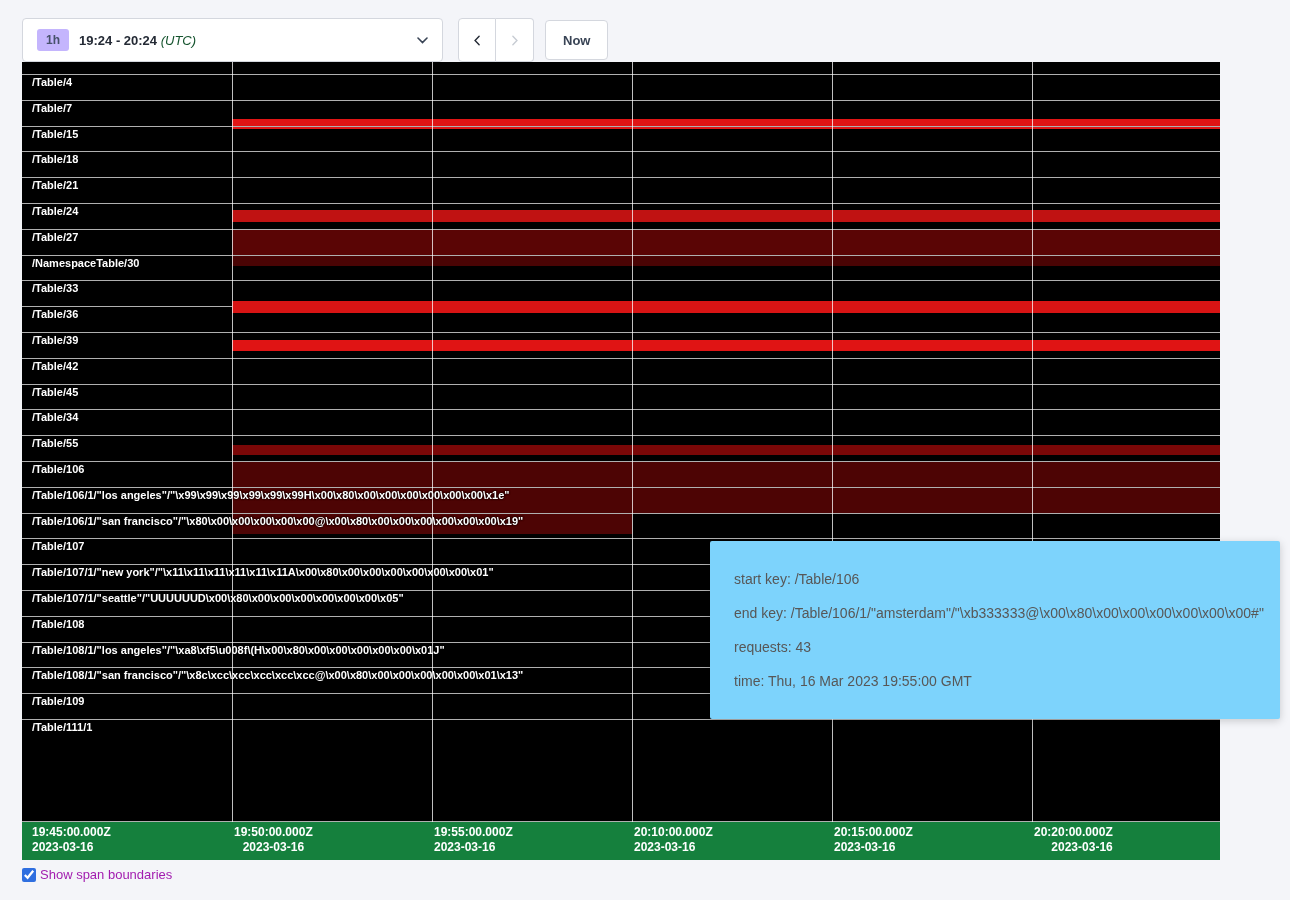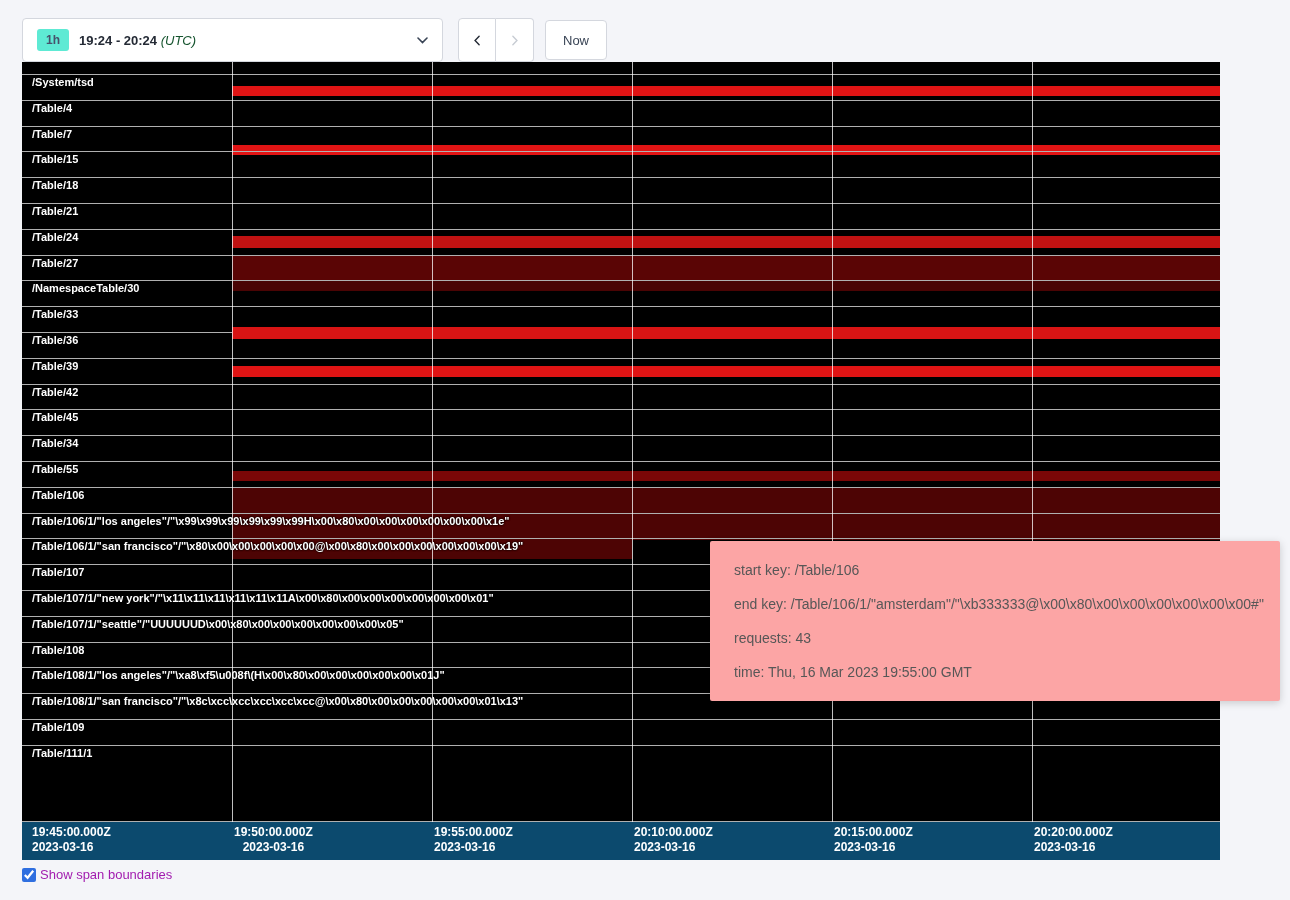--- a/index.html
+++ b/index.html
@@ -12,64 +12,64 @@
   }
 
   
   .toolbar { position:absolute; top:18px; left:22px; display:flex; align-items:center; }
   .range-btn {
     width:421px; height:44px; background:#fff; border:1px solid #d4d7de; border-radius:4px;
     display:flex; align-items:center; gap:10px; padding:0 14px; cursor:pointer;
     font-family:inherit;
   }
   .badge {
-    background:#5eead4; border-radius:3px; padding:4px 9px;
+    background:#c4b5fd; border-radius:3px; padding:4px 9px;
     font-size:12px; font-weight:bold; color:#47516b;
   }
   .range-text { font-size:13px; font-weight:bold; color:#242a35; }
   .tz { font-weight:normal; color:#14532d;font-style:italic; }
   .chev { margin-left:auto; display:flex; align-items:center; }
 
   .nav-group { display:flex; margin-left:15px; }
   .nav-btn {
     width:38px; height:44px; background:#fff; border:1px solid #d4d7de;
     display:flex; align-items:center; justify-content:center; padding:0; cursor:pointer;
   }
   .nav-btn.prev { border-radius:4px 0 0 4px; }
   .nav-btn.next { border-radius:0 4px 4px 0; border-left:none; cursor:default; }
 
   .now-btn {
     margin-left:11px; height:40px; padding:0 17px; background:#fff;
     border:1px solid #d4d7de; border-radius:4px;
-    font-size:13px; font-weight:normal; color:#394455; cursor:pointer; font-family:inherit;
+    font-size:13px; font-weight:bold; color:#394455; cursor:pointer; font-family:inherit;
   }
 
   
   .canvas {
     position:absolute; top:62px; left:22px; width:1198px; height:798px;
     background:#000; overflow:hidden;
   }
   .rows-area { position:absolute; top:0; left:0; right:0; height:760px; border-bottom:1px solid #b0b0b0; }
   .top-strip { height:12px; }
   .hm-row { position:relative; height:25.8px; border-top:1px solid #b0b0b0; }
   .band { position:absolute; }
   .row-label {
     position:absolute; left:10px; top:1px;
     font-size:11px; font-weight:bold; color:#fff; white-space:nowrap;
     text-shadow:0 0 2px #000, 0 0 2px #000;
   }
   .vline { position:absolute; top:0; height:760px; width:1px; background:rgba(255,255,255,0.75); }
-  .axis { position:absolute; left:0; right:0; bottom:0; height:38px; background:#0c4a6e; }
+  .axis { position:absolute; left:0; right:0; bottom:0; height:38px; background:#15803d; }
   .axis-label { position:absolute; top:3px; color:#fff; font-size:12px; font-weight:bold; line-height:15px; white-space:nowrap; }
 
   
   .tooltip {
     position:absolute; left:710px; top:541px; width:570px; min-height:153px;
-    background:#fca5a5; border-radius:2px; box-shadow:0 2px 8px rgba(0,0,0,0.18);
-    padding:19px 24px; display:flex; flex-direction:column; gap:14px;
+    background:#7dd3fc; border-radius:2px; box-shadow:0 2px 8px rgba(0,0,0,0.18);
+    padding:28px 24px; display:flex; flex-direction:column; gap:14px;
     font-size:14px; color:#575757; z-index:5;
   }
   .tooltip div { line-height:20px; white-space:nowrap; }
 
   
   .footer { position:absolute; left:22px; top:867px; display:flex; align-items:center; }
   .footer input { width:14px; height:14px; accent-color:#2f6fe0; margin:0; }
   .footer label { font-size:13px; color:#a21caf; margin-left:4px; }
 </style>
 </head>
@@ -98,24 +98,20 @@
     </button>
   </div>
   <button class="now-btn">Now</button>
 </div>
 
 <div class="canvas">
   <div class="rows-area">
     <div class="top-strip"></div>
     <div id="rows">
         <div class="hm-row">
-          <div class="band" style="background: rgb(224, 20, 20); top: 11px; height: 10px; left: 210px; right: 0px;"></div>
-          <span class="row-label">/System/tsd</span>
-        </div>
-        <div class="hm-row">
           <span class="row-label">/Table/4</span>
         </div>
         <div class="hm-row">
           <div class="band" style="background: rgb(224, 20, 20); top: 18px; height: 10px; left: 210px; right: 0px;"></div>
           <span class="row-label">/Table/7</span>
         </div>
         <div class="hm-row">
           <span class="row-label">/Table/15</span>
         </div>
         <div class="hm-row">
@@ -219,21 +215,21 @@
         <div>2023-03-16</div>
       </div>
       <div class="axis-label" style="left: 612px;">
         <div>20:10:00.000Z</div>
         <div>2023-03-16</div>
       </div>
       <div class="axis-label" style="left: 812px;">
         <div>20:15:00.000Z</div>
         <div>2023-03-16</div>
       </div>
-      <div class="axis-label" style="left: 1012px;">
+      <div class="axis-label" style="left: 1012px; text-align: right;">
         <div>20:20:00.000Z</div>
         <div>2023-03-16</div>
       </div>
     </div>
 </div>
 
 <div class="tooltip">
   <div>start key: /Table/106</div>
   <div>end key: /Table/106/1/"amsterdam"/"\xb333333@\x00\x80\x00\x00\x00\x00\x00\x00#"</div>
   <div>requests: 43</div>

